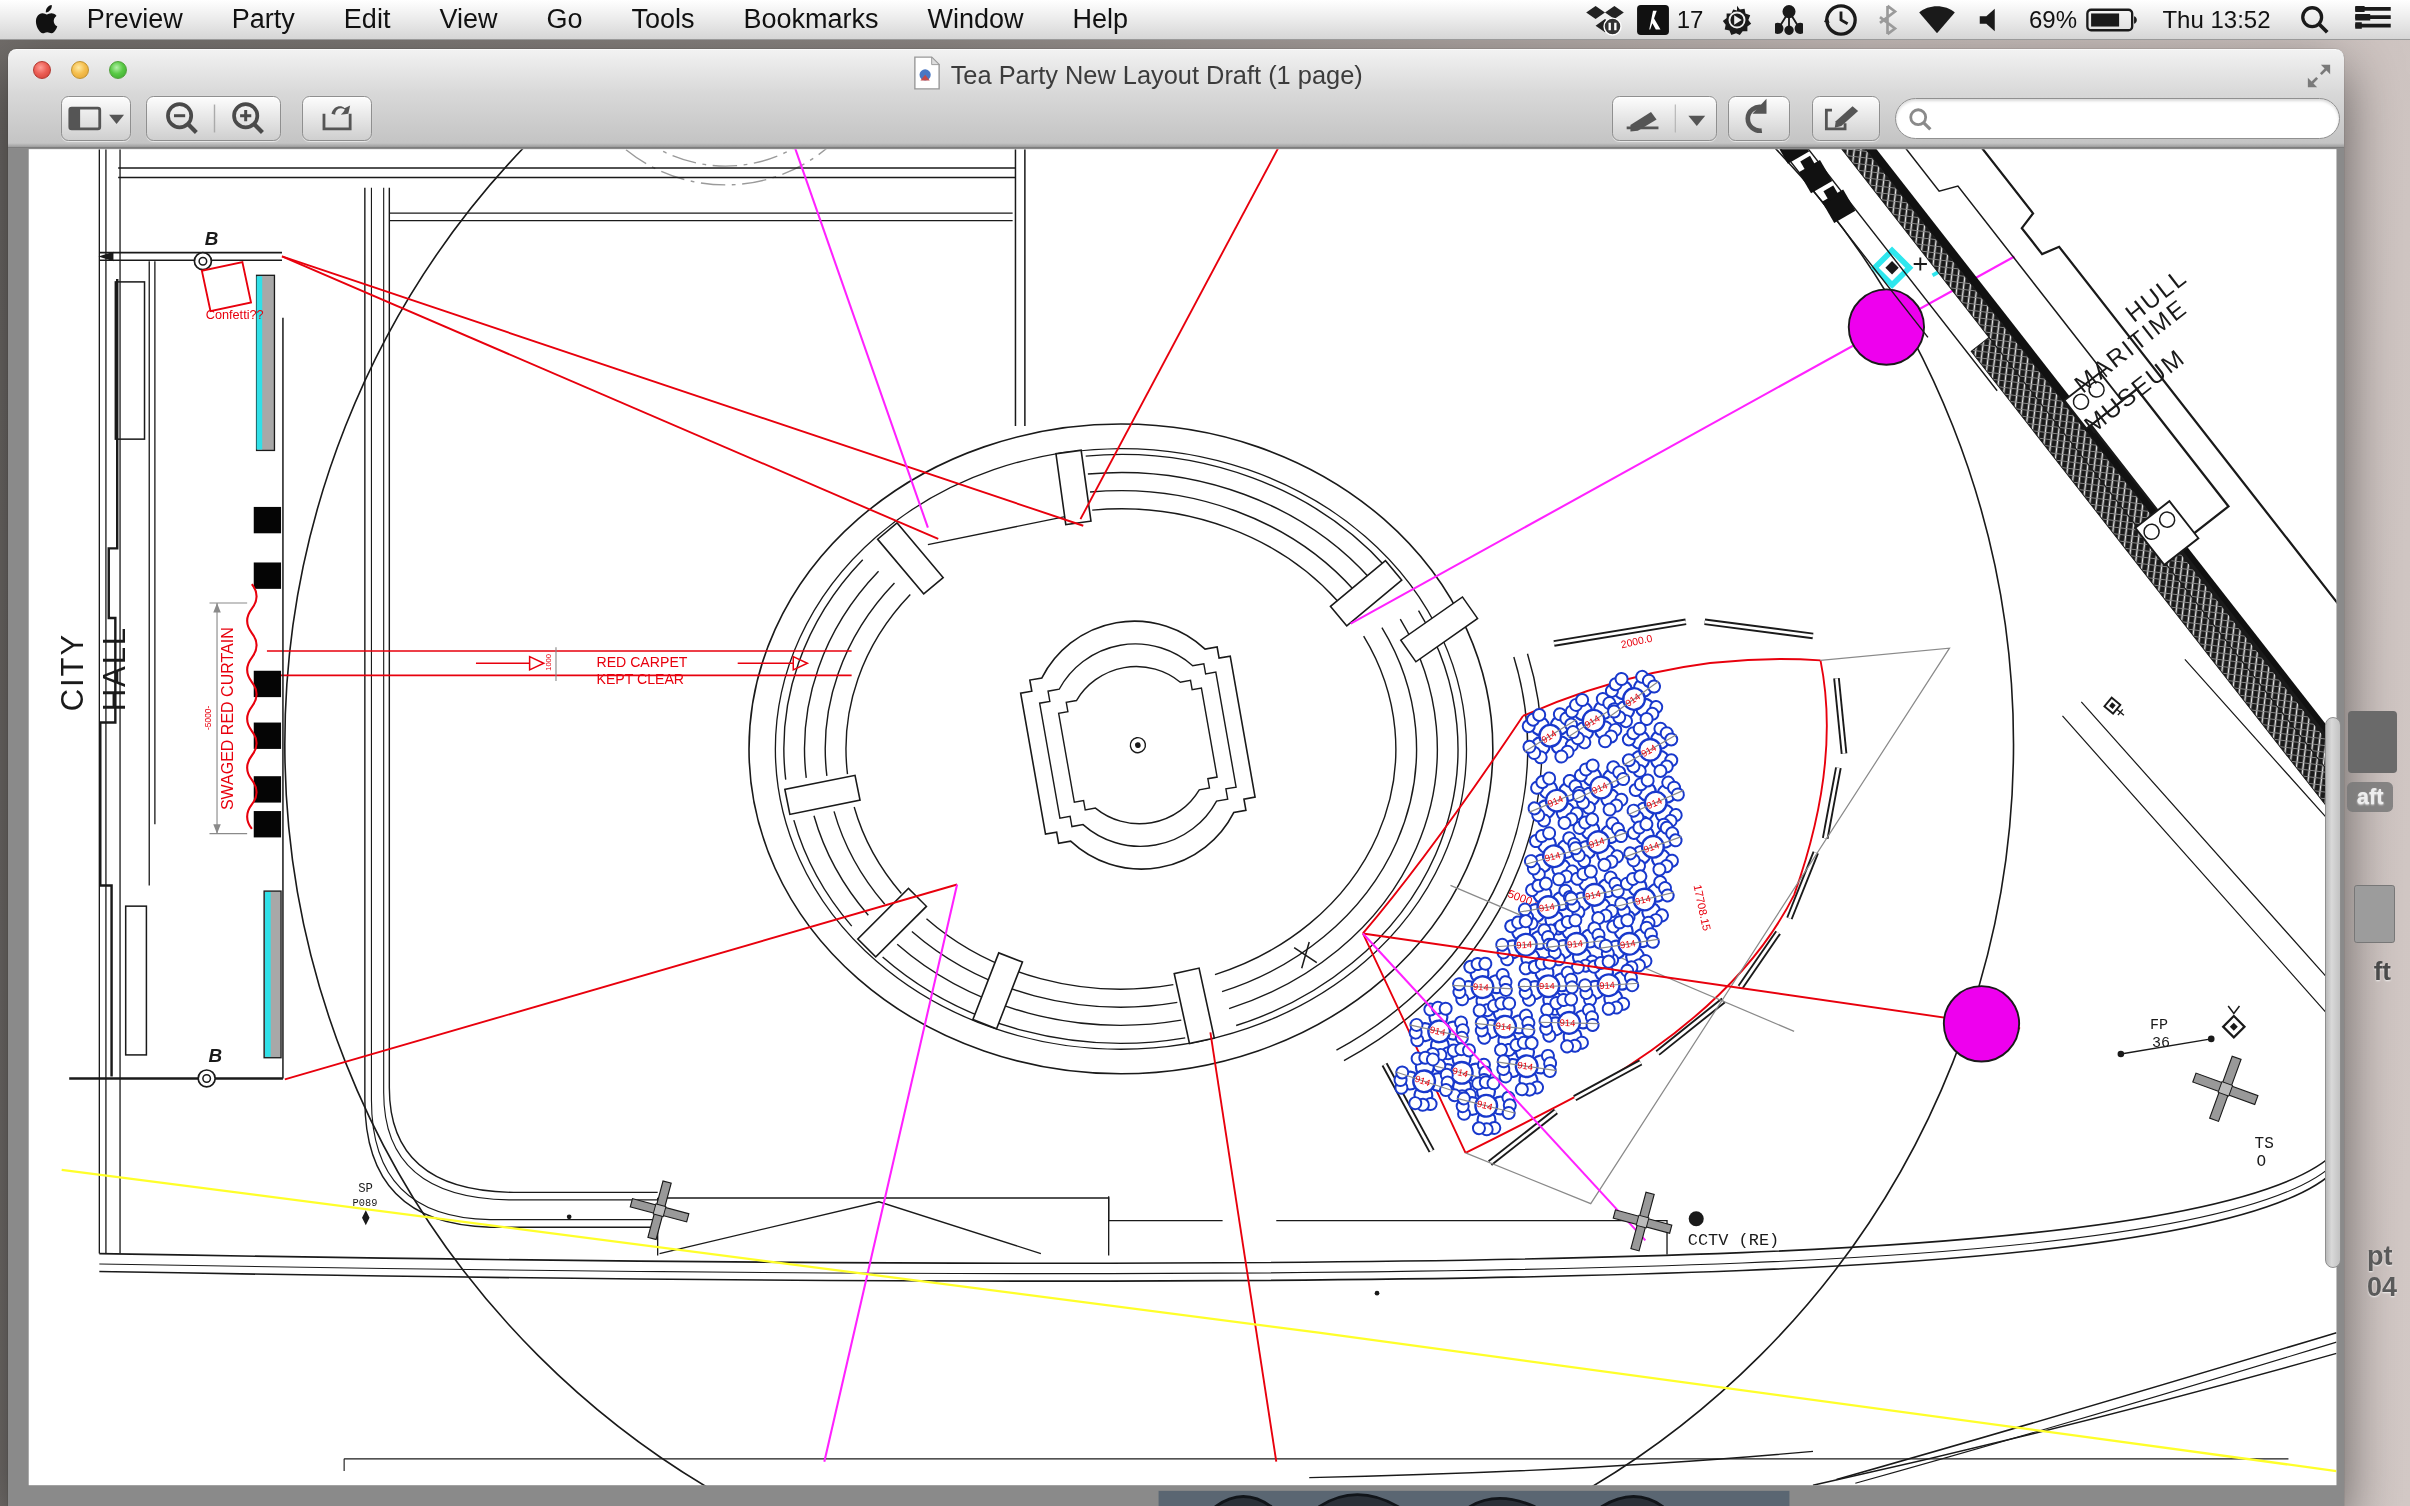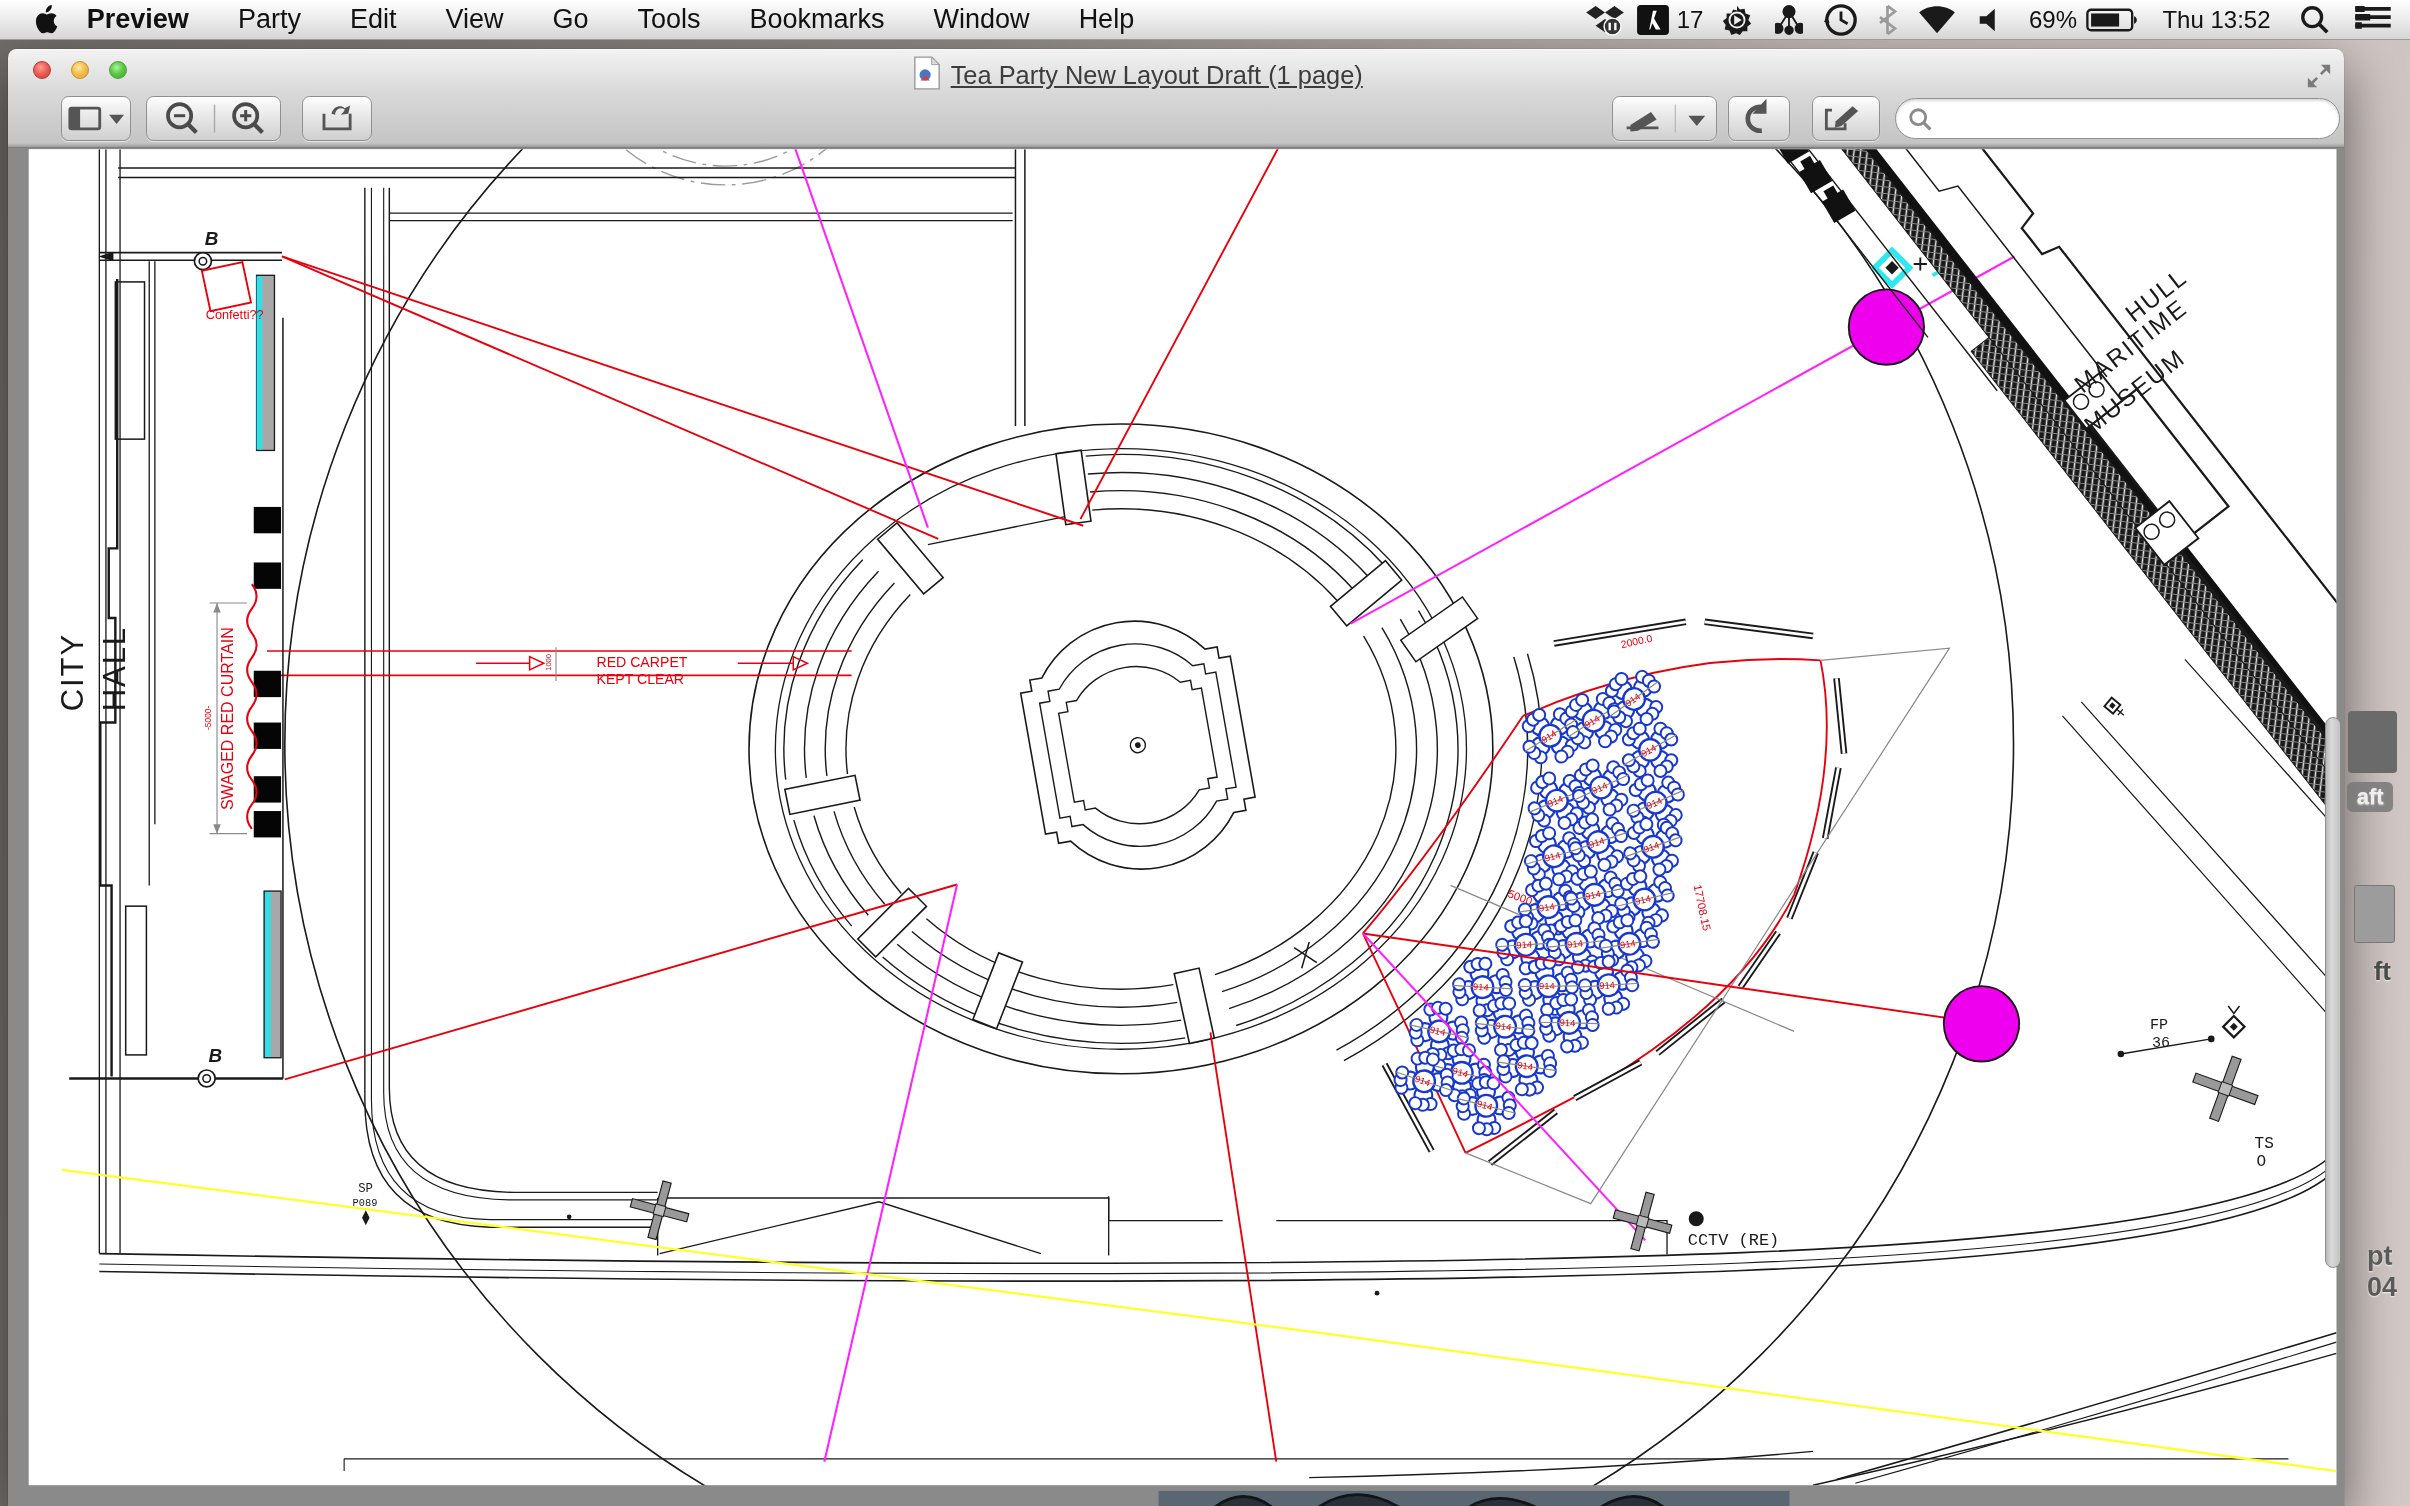--- a/index.html
+++ b/index.html
@@ -15,21 +15,21 @@
   box-shadow:0 21px 56px rgba(0,0,0,.55), 0 0 0.9px rgba(0,0,0,.7);
   background:#8a8a8a; }
 #titlebar { position:absolute; left:0; top:0; width:100%; height:99px;
   border-radius:8.5px 8.5px 0 0;
   background:linear-gradient(#f2f2f2,#d8d8d8 45%,#c4c4c4 96%,#9c9c9c);
   border-top:0.9px solid #fafafa; border-bottom:0.9px solid #7d7d7d; }
 .tl { position:absolute; top:11.3px; width:18px; height:18px; border-radius:50%; }
 #tl-r { left:25.4px; background:radial-gradient(circle at 6.6px 5.6px,#ff9d96,#ec6057 45%,#ce3a30); border:0.9px solid #b23730; }
 #tl-y { left:63px; background:radial-gradient(circle at 6.6px 5.6px,#ffe9a2,#f5bf4f 45%,#e0a030); border:0.9px solid #c1932f; }
 #tl-g { left:101px; background:radial-gradient(circle at 6.6px 5.6px,#b3f0a8,#59ca45 45%,#38a32a); border:0.9px solid #51a23c; }
-#title { position:absolute; top:2.8px; left:0; width:100%; padding-right:75px; text-align:center; font-size:25.4px; color:#3c3c3c; line-height:45px;text-decoration:underline; }
+#title { position:absolute; top:2.8px; left:0; width:100%; padding-right:75px; text-align:center; font-size:25.4px; color:#3c3c3c; line-height:45px; }
 #title .doc { display:inline-block; vertical-align:-6.6px; margin-right:9.4px; }
 .tbtn { position:absolute; top:46px; height:45px; border-radius:7.5px;
   background:linear-gradient(#fdfdfd,#e8e8e8 45%,#cfcfcf); border:0.9px solid #8f8f8f;
   box-shadow:inset 0 0.9px 0 #fff, 0 0.9px 0.9px rgba(255,255,255,.6); }
 .tbtn svg { display:block; margin:auto; }
 #fs { position:absolute; right:11.3px; top:13px; }
 #content { position:absolute; left:0; top:100px; width:2336px; height:1358px; background:#8a8a8a; overflow:hidden; }
 #sbthumb { position:absolute; right:2.8px; top:568px; width:16px; height:551px; border-radius:8.5px; background:linear-gradient(90deg,#b9b9b9,#d9d9d9 40%,#c2c2c2); border:0.9px solid #8e8e8e; }
 .dicon { position:absolute; color:#3f3f3f; font-size:27px; font-weight:bold; text-shadow:0 0.9px 1.9px rgba(255,255,255,.8); }
 </style></head>
@@ -412,21 +412,21 @@
     <path d="M12,26 h-10 v-10 l4,4 5,-5 2,2 -5,5 z" fill="#7a7a7a"></path>
   </svg>
  </div>
 </div>
 <div id="menubar">
   <span class="apple">
       <svg width="24.5" height="30" viewBox="0 0 26 32" style="display:block">
         <path d="M17.5,5 c1.8,-2 1.5,-4.5 1.3,-5 c-1.8,0.2 -3.8,1.3 -4.9,2.9 c-1,1.4 -1.6,3.3 -1.3,5 c2,0 3.7,-1.2 4.9,-2.9 z M21,17 c0,-3.6 2.9,-5.3 3,-5.4 c-1.6,-2.4 -4.2,-2.7 -5.1,-2.8 c-2.2,-0.2 -4.2,1.3 -5.3,1.3 c-1.1,0 -2.8,-1.3 -4.6,-1.2 c-2.4,0 -4.6,1.4 -5.8,3.5 c-2.5,4.3 -0.6,10.7 1.8,14.2 c1.2,1.7 2.6,3.6 4.4,3.6 c1.8,-0.1 2.5,-1.2 4.6,-1.2 c2.1,0 2.8,1.2 4.6,1.1 c1.9,0 3.1,-1.7 4.3,-3.4 c1.3,-2 1.9,-3.9 1.9,-4 c-0.1,0 -3.7,-1.4 -3.8,-5.7 z" fill="#111"></path>
       </svg>
     </span>
-  <span class="item" style="font-weight:bold">Preview</span>
+  <span class="item" style="font-weight:normal">Preview</span>
   <span class="item">Party</span>
     <span class="item">Edit</span>
     <span class="item">View</span>
   <span class="item">Go</span>
     <span class="item">Tools</span>
     <span class="item">Bookmarks</span>
   <span class="item">Window</span>
     <span class="item">Help</span>
 </div>
 <div id="mright" style="padding-left:0">

